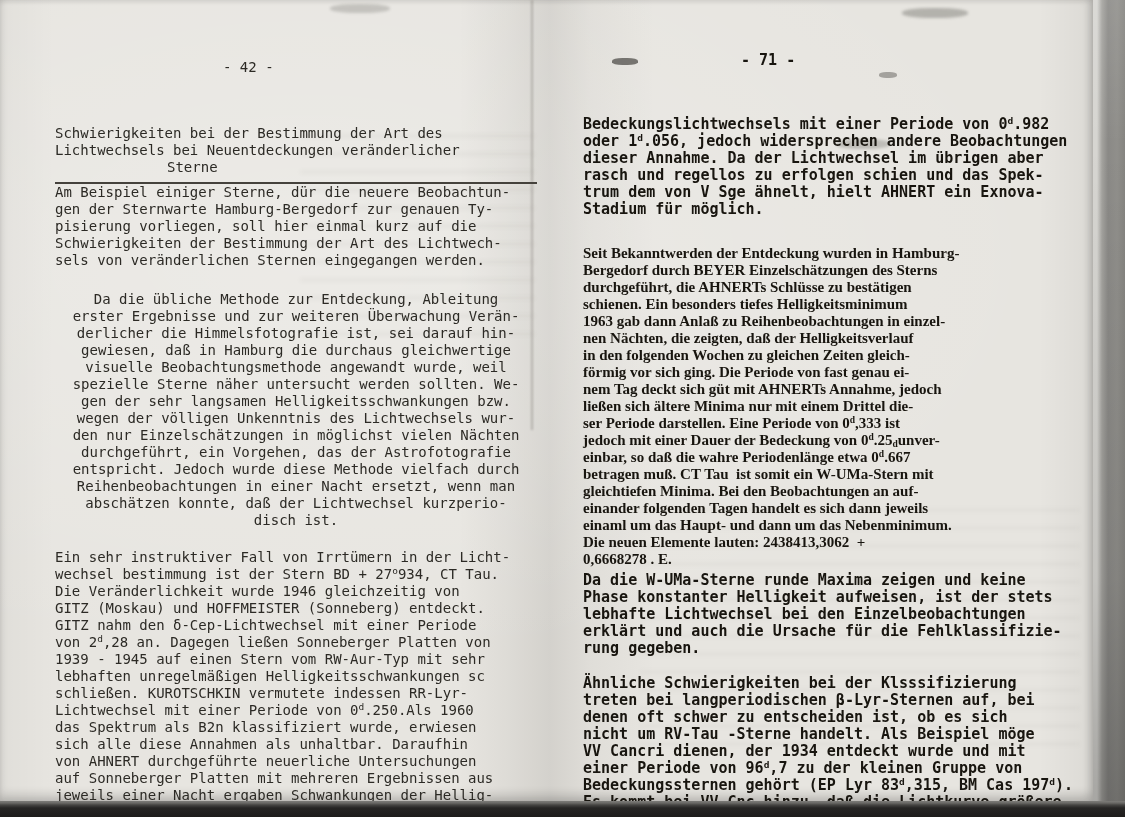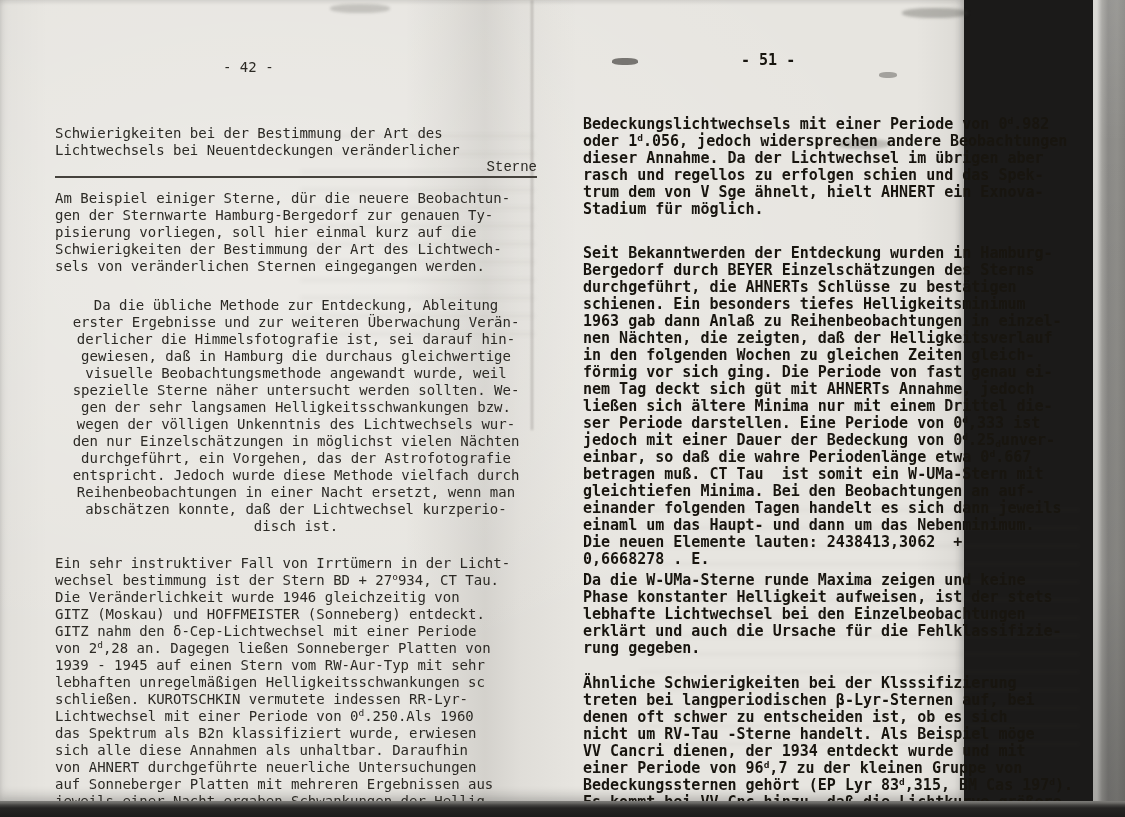--- a/index.html
+++ b/index.html
@@ -12,21 +12,21 @@
     width: 1125px;
     height: 817px;
     overflow: hidden;
     background: #1b1a19;
     font-family: "DejaVu Sans Mono", "Liberation Mono", monospace;
   }
   
   .paper {
     position: absolute;
     left: 0; top: 0;
-    width: 964px;
+    width: 1093px;
     height: 801px;
     background-color: var(--paper, #e7e5e0);
     background-image:
       radial-gradient(120% 90% at 28% 32%, rgba(255,255,255,.22), rgba(255,255,255,0) 58%),
       linear-gradient(90deg, rgba(0,0,0,0) 0%, rgba(0,0,0,0) 42%,
                       rgba(40,36,30,.05) 46.5%, rgba(40,36,30,.10) 50.3%,
                       rgba(40,36,30,.04) 54%, rgba(0,0,0,0) 60%),
       linear-gradient(90deg, rgba(0,0,0,.03), rgba(0,0,0,0) 5%, rgba(0,0,0,0) 95%, rgba(0,0,0,.05));
     box-shadow:
       inset 0 2px 4px rgba(0,0,0,.05),
@@ -72,32 +72,32 @@
     width: 505px;
     font-size: 15px;
     font-weight: bold;
     color: var(--ink_right, #18150f);
   }
   .pagenum { margin-bottom: 15px; }
   .page-left  .pagenum { text-indent: 168px; }
   .page-right .pagenum { text-indent: 158px; margin-bottom: 13px; }
   .block .line { min-height: 17px; }
   .block.heading.underlined {
+    padding-bottom: 6px;
     border-bottom: 2px solid #45423c;
   }
   .page-left .heading .line:last-child {
-    text-align: right;
+    text-align: left;
     padding-left: 112px;
-    font-family: Liberation Mono, monospace;
   }
   
-  .page-left  .content > .block:nth-child(2) { margin-top: 12px; }
+  .page-left  .content > .block:nth-child(2) { }
   .page-left  .content > .block:nth-child(3) { margin-top: 22px; text-align: center; }
   .page-left  .content > .block:nth-child(4) { margin-top: 20px; }
-  .page-right .content > .block:nth-child(2) { margin-top: 27px; }
+  .page-right .content > .block:nth-child(2) { margin-top: 27px; font-family: Liberation Serif, serif; }
   .page-right .content > .block:nth-child(3) { margin-top: 4px; }
   .page-right .content > .block:nth-child(4) { margin-top: 18px; }
   sup { font-size: 9.5px; line-height: 0; vertical-align: 5px; }
   sub { font-size: 9.5px; line-height: 0; vertical-align: -2px; }
   
   .ghost {
     position: absolute;
     filter: blur(2px);
     background: repeating-linear-gradient(180deg,
       rgba(0,0,0,0) 0 6px, rgba(110,106,98,.35) 6px 10px, rgba(0,0,0,0) 10px 18px);
@@ -138,21 +138,21 @@
     <div class="smudge smudge-c"></div>
     <div class="speck speck-a"></div>
     <div class="speck speck-b"></div>
 
     <div class="page page-left">
       <div class="pagenum">- 42 -</div>
       <div class="content"><div class="block heading underlined"><div class="line">Schwierigkeiten bei der Bestimmung der Art des</div><div class="line">Lichtwechsels bei Neuentdeckungen veränderlicher</div><div class="line">Sterne</div></div><div class="block para"><div class="line">Am Beispiel einiger Sterne, dür die neuere Beobachtun-</div><div class="line">gen der Sternwarte Hamburg-Bergedorf zur genauen Ty-</div><div class="line">pisierung vorliegen, soll hier einmal kurz auf die</div><div class="line">Schwierigkeiten der Bestimmung der Art des Lichtwech-</div><div class="line">sels von veränderlichen Sternen eingegangen werden.</div></div><div class="block para"><div class="line">Da die übliche Methode zur Entdeckung, Ableitung</div><div class="line">erster Ergebnisse und zur weiteren Überwachung Verän-</div><div class="line">derlicher die Himmelsfotografie ist, sei darauf hin-</div><div class="line">gewiesen, daß in Hamburg die durchaus gleichwertige</div><div class="line">visuelle Beobachtungsmethode angewandt wurde, weil</div><div class="line">spezielle Sterne näher untersucht werden sollten. We-</div><div class="line">gen der sehr langsamen Helligkeitsschwankungen bzw.</div><div class="line">wegen der völligen Unkenntnis des Lichtwechsels wur-</div><div class="line">den nur Einzelschätzungen in möglichst vielen Nächten</div><div class="line">durchgeführt, ein Vorgehen, das der Astrofotografie</div><div class="line">entspricht. Jedoch wurde diese Methode vielfach durch</div><div class="line">Reihenbeobachtungen in einer Nacht ersetzt, wenn man</div><div class="line">abschätzen konnte, daß der Lichtwechsel kurzperio-</div><div class="line">disch ist.</div></div><div class="block para"><div class="line">Ein sehr instruktiver Fall von Irrtümern in der Licht-</div><div class="line">wechsel bestimmung ist der Stern BD + 27<sup>o</sup>934, CT Tau.</div><div class="line">Die Veränderlichkeit wurde 1946 gleichzeitig von</div><div class="line">GITZ (Moskau) und HOFFMEISTER (Sonneberg) entdeckt.</div><div class="line">GITZ nahm den δ-Cep-Lichtwechsel mit einer Periode</div><div class="line">von 2<sup>d</sup>,28 an. Dagegen ließen Sonneberger Platten von</div><div class="line">1939 - 1945 auf einen Stern vom RW-Aur-Typ mit sehr</div><div class="line">lebhaften unregelmäßigen Helligkeitsschwankungen sc</div><div class="line">schließen. KUROTSCHKIN vermutete indessen RR-Lyr-</div><div class="line">Lichtwechsel mit einer Periode von 0<sup>d</sup>.250.Als 1960</div><div class="line">das Spektrum als B2n klassifiziert wurde, erwiesen</div><div class="line">sich alle diese Annahmen als unhaltbar. Daraufhin</div><div class="line">von AHNERT durchgeführte neuerliche Untersuchungen</div><div class="line">auf Sonneberger Platten mit mehreren Ergebnissen aus</div><div class="line">jeweils einer Nacht ergaben Schwankungen der Hellig-</div><div class="line">keit zwischen 10<sup>m</sup>.3 und 11<sup>m</sup>.3 mit der Möglichkeit eines</div></div></div>
     </div>
 
     <div class="page page-right">
-      <div class="pagenum">- 51 -</div>
+      <div class="pagenum">- 71 -</div>
       <div class="content"><div class="block para"><div class="line">Bedeckungslichtwechsels mit einer Periode von 0<sup>d</sup>.982</div><div class="line">oder 1<sup>d</sup>.056, jedoch widersprechen andere Beobachtungen</div><div class="line">dieser Annahme. Da der Lichtwechsel im übrigen aber</div><div class="line">rasch und regellos zu erfolgen schien und das Spek-</div><div class="line">trum dem von V Sge ähnelt, hielt AHNERT ein Exnova-</div><div class="line">Stadium für möglich.</div></div><div class="block para"><div class="line">Seit Bekanntwerden der Entdeckung wurden in Hamburg-</div><div class="line">Bergedorf durch BEYER Einzelschätzungen des Sterns</div><div class="line">durchgeführt, die AHNERTs Schlüsse zu bestätigen</div><div class="line">schienen. Ein besonders tiefes Helligkeitsminimum</div><div class="line">1963 gab dann Anlaß zu Reihenbeobachtungen in einzel-</div><div class="line">nen Nächten, die zeigten, daß der Helligkeitsverlauf</div><div class="line">in den folgenden Wochen zu gleichen Zeiten gleich-</div><div class="line">förmig vor sich ging. Die Periode von fast genau ei-</div><div class="line">nem Tag deckt sich güt mit AHNERTs Annahme, jedoch</div><div class="line">ließen sich ältere Minima nur mit einem Drittel die-</div><div class="line">ser Periode darstellen. Eine Periode von 0<sup>d</sup>,333 ist</div><div class="line">jedoch mit einer Dauer der Bedeckung von 0<sup>d</sup>.25<sub>d</sub>unver-</div><div class="line">einbar, so daß die wahre Periodenlänge etwa 0<sup>d</sup>.667</div><div class="line">betragen muß. CT Tau  ist somit ein W-UMa-Stern mit</div><div class="line">gleichtiefen Minima. Bei den Beobachtungen an auf-</div><div class="line">einander folgenden Tagen handelt es sich dann jeweils</div><div class="line">einaml um das Haupt- und dann um das Nebenminimum.</div><div class="line">Die neuen Elemente lauten: 2438413,3062  +</div><div class="line">0,6668278 . E.</div></div><div class="block para"><div class="line">Da die W-UMa-Sterne runde Maxima zeigen und keine</div><div class="line">Phase konstanter Helligkeit aufweisen, ist der stets</div><div class="line">lebhafte Lichtwechsel bei den Einzelbeobachtungen</div><div class="line">erklärt und auch die Ursache für die Fehlklassifizie-</div><div class="line">rung gegeben.</div></div><div class="block para"><div class="line">Ähnliche Schwierigkeiten bei der Klsssifizierung</div><div class="line">treten bei langperiodischen β-Lyr-Sternen auf, bei</div><div class="line">denen oft schwer zu entscheiden ist, ob es sich</div><div class="line">nicht um RV-Tau -Sterne handelt. Als Beispiel möge</div><div class="line">VV Cancri dienen, der 1934 entdeckt wurde und mit</div><div class="line">einer Periode von 96<sup>d</sup>,7 zu der kleinen Gruppe von</div><div class="line">Bedeckungssternen gehört (EP Lyr 83<sup>d</sup>,315, BM Cas 197<sup>d</sup>).</div><div class="line">Es kommt bei VV Cnc hinzu, daß die Lichtkurve größere</div></div></div>
     </div>
 
   </div>
 
   <div class="edge-right"></div>
   <div class="edge-bottom"></div>
 
 </div>
 

